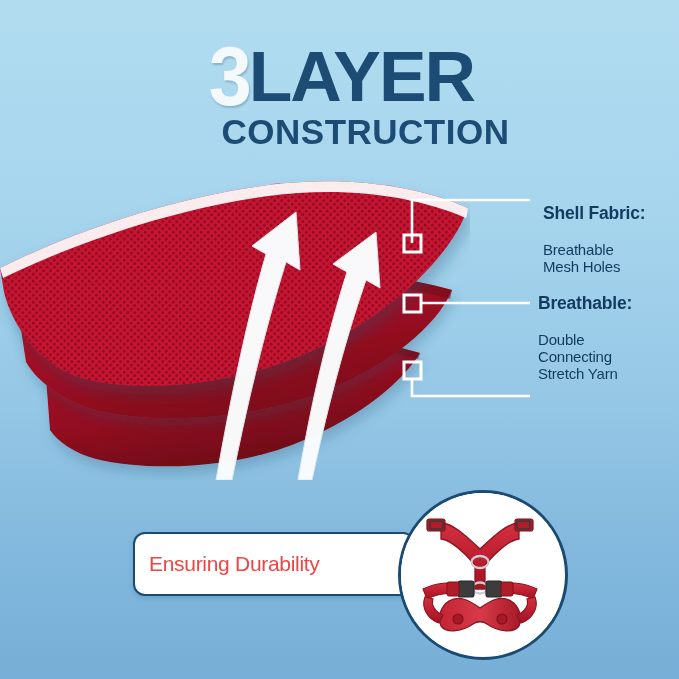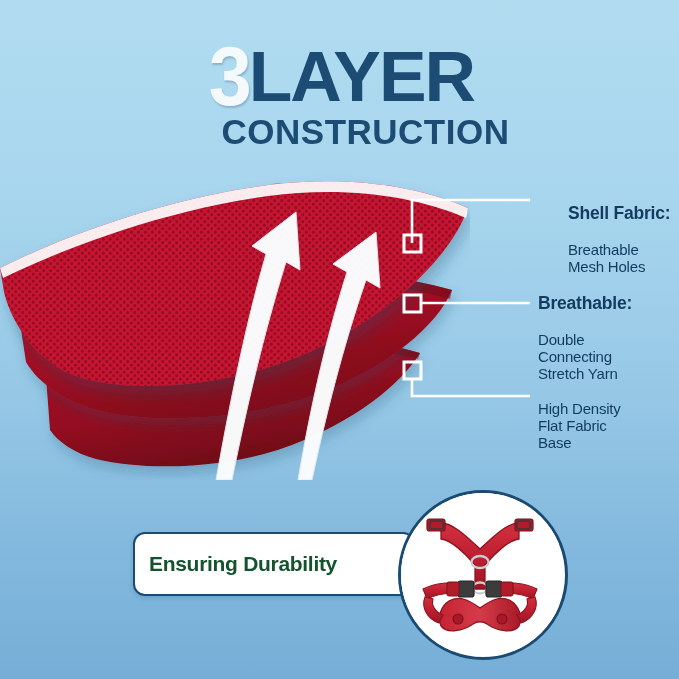--- a/index.html
+++ b/index.html
@@ -55,37 +55,37 @@
 
   .callout-text{
     position:absolute;
     color:#123b5e;
     line-height:1.13;
     white-space:pre-line;
   }
   .callout-head{font-size:17.5px;font-weight:bold;display:block;letter-spacing:-.2px;}
   .callout-body{font-size:15px;font-weight:normal;display:block;letter-spacing:-.2px;}
 
-  #callout-1{left:568px;top:186px;}
+  #callout-1{left:543px;top:186px;}
   #callout-2{left:538px;top:276px;}
   #callout-3{left:538px;top:383px;}
 
   
   #caption-box{
     position:absolute;left:133px;top:532px;width:282px;height:64px;
     background:#ffffff;
     border:2.5px solid #1b4a72;
     border-radius:12px;
     box-shadow:0 2px 5px rgba(30,70,100,.18);
     display:flex;flex-direction:column;justify-content:center;
     padding:0 18px 0 14px;
     box-sizing:border-box;
   }
   .caption-line{
-    font-size:21px;font-weight:bold;color:#14532d;
+    font-size:21px;font-weight:normal;color:#ef4444;
     letter-spacing:-.3px;line-height:1.22;
   }
   #caption-line-1{text-align:left;}
   #caption-line-2{text-align:right;}
 
   
   #product-circle{
     position:absolute;left:398px;top:490px;width:164px;height:164px;
     background:#ffffff;
     border:3px solid #1b4a72;
@@ -209,23 +209,20 @@
     <span class="callout-body">Breathable
 Mesh Holes</span>
   </div>
   <div class="callout-text" id="callout-2">
     <span class="callout-head">Breathable:</span>
     <span class="callout-body">Double
 Connecting
 Stretch Yarn</span>
   </div>
   <div class="callout-text" id="callout-3">
-    <span class="callout-body">High Density
-Flat Fabric
-Base</span>
   </div>
 
   <div id="caption-box">
     <div class="caption-line" id="caption-line-1">Ensuring Durability</div>
   </div>
 
   <div id="product-circle">
     <svg width="158" height="158" viewBox="0 0 158 158" xmlns="http://www.w3.org/2000/svg">
       <defs>
         <linearGradient id="strapRed" x1="0" y1="0" x2="0" y2="1">

